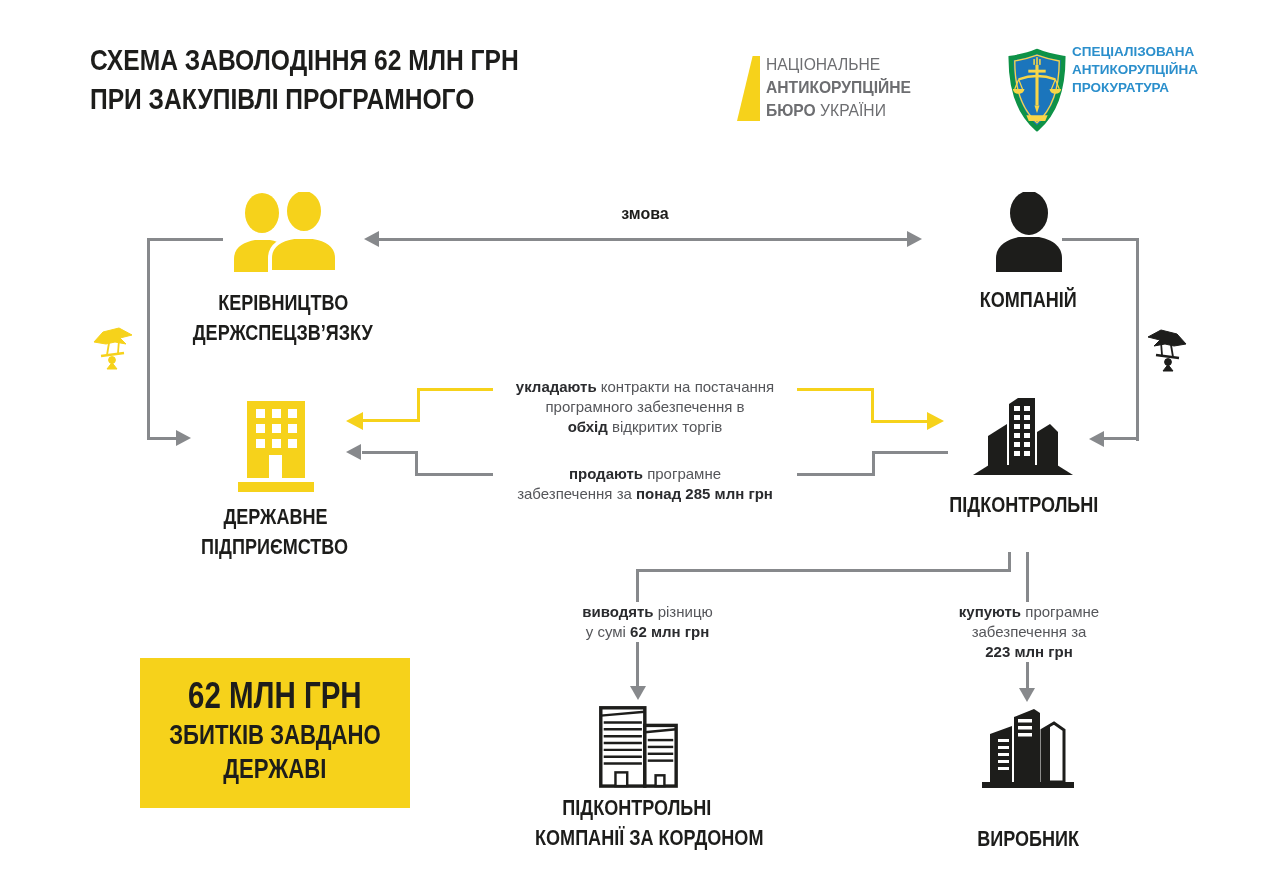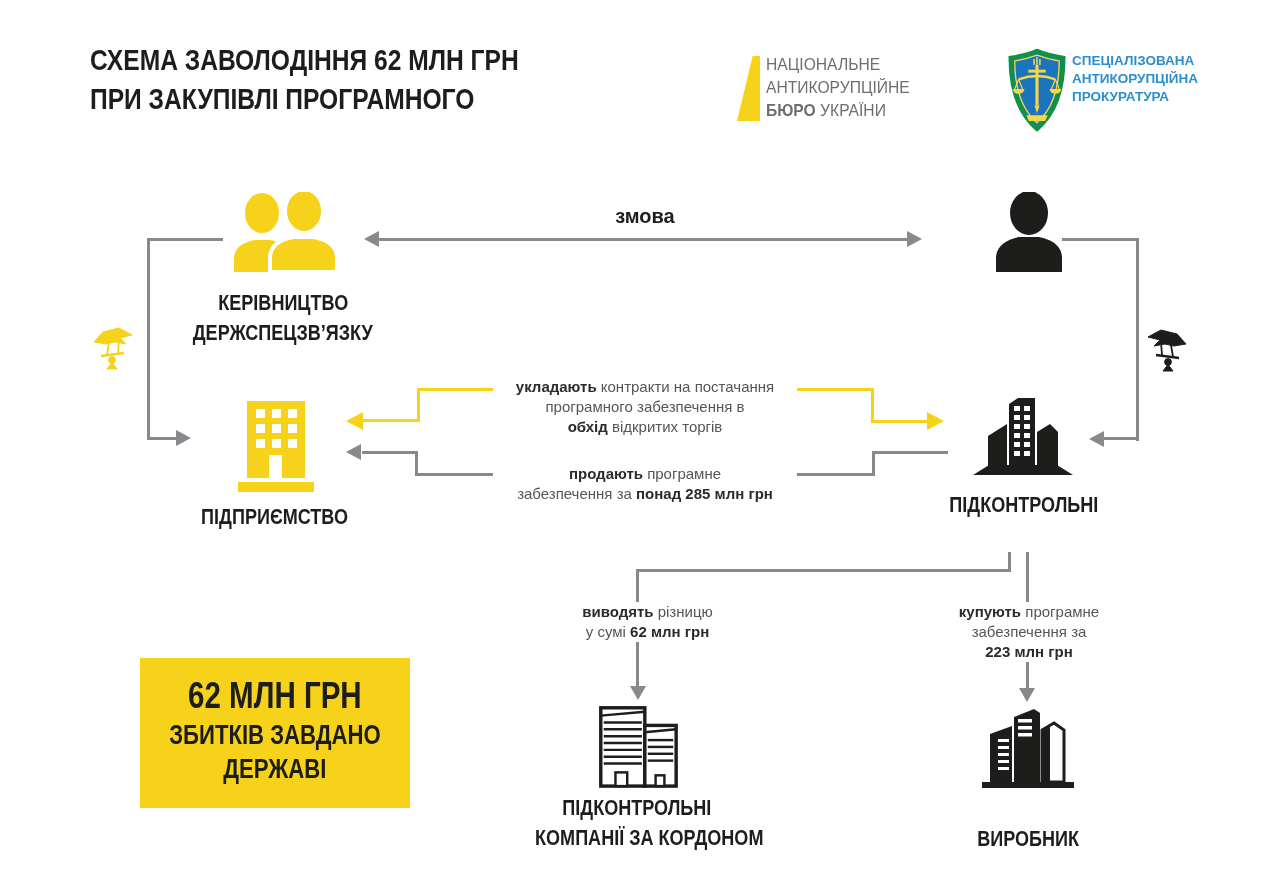--- a/index.html
+++ b/index.html
@@ -16,28 +16,28 @@
   .ah-dg{border-width:14px 8px 0 8px;border-color:#87898C transparent transparent transparent;}
   .ah-ly{border-width:9px 17px 9px 0;border-color:transparent #F6D21B transparent transparent;}
   .ah-ry{border-width:9px 0 9px 17px;border-color:transparent transparent transparent #F6D21B;}
   
   .title{position:absolute;left:90px;top:40px;font-size:30px;line-height:39px;font-weight:bold;color:#1D1D1B;z-index:2;}
   .cond{display:inline-block;transform:scaleX(0.82);transform-origin:50% 50%;white-space:nowrap;}
   .cond-l{display:inline-block;transform:scaleX(0.82);transform-origin:0 50%;white-space:nowrap;}
   .node-label{position:absolute;text-align:center;font-weight:bold;font-size:22px;line-height:30px;color:#1D1D1B;z-index:2;}
   .edge-text{position:absolute;background:#fff;text-align:center;font-size:15px;line-height:20px;color:#55565A;z-index:3;}
   .edge-text b{color:#2A2B2E;}
-  .conspiracy-label{position:absolute;text-align:center;font-size:20px;font-weight:bold;color:#1D1D1B;z-index:3;}
+  .conspiracy-label{position:absolute;text-align:center;font-size:16px;font-weight:bold;color:#1D1D1B;z-index:3;}
   .callout{position:absolute;left:140px;top:658px;width:270px;height:150px;background:#F6D21B;z-index:2;
            display:flex;flex-direction:column;align-items:center;justify-content:flex-start;padding-top:16px;box-sizing:border-box;}
   .callout .c1{font-size:36px;font-weight:bold;line-height:44px;}
   .callout .c2{font-size:27px;font-weight:bold;line-height:34px;text-align:right;}
   .nabu-text{position:absolute;left:766px;top:53px;font-size:17px;line-height:23px;color:#6D6E71;z-index:2;}
-  .nabu-text .b{font-weight:normal;}
-  .sap-text{position:absolute;left:1072px;top:52px;font-size:13.5px;line-height:18px;font-weight:bold;color:#2B8FCC;z-index:2;}
+  .nabu-text .b{font-weight:bold;}
+  .sap-text{position:absolute;left:1072px;top:43px;font-size:13.5px;line-height:18px;font-weight:bold;color:#2B8FCC;z-index:2;}
   .icon{position:absolute;z-index:2;}
   .wedge{position:absolute;left:737px;top:56px;width:23px;height:65px;background:#F6D21B;
          clip-path:polygon(0% 100%,68% 0%,100% 0%,100% 100%);z-index:2;}
 </style>
 </head>
 <body>
 
 <div id="canvas">
 
   <div class="title">
@@ -83,37 +83,39 @@
   <div class="node-label" style="left:168px;top:288px;width:230px">
     <div><span class="cond">КЕРІВНИЦТВО</span></div>
     <div><span class="cond">ДЕРЖСПЕЦЗВ’ЯЗКУ</span></div>
   </div>
 
   <svg class="icon" style="left:990px;top:192px" width="78" height="80" viewBox="0 0 78 80">
     <ellipse cx="39" cy="21" rx="19" ry="22" fill="#1D1D1B"></ellipse>
     <path d="M6,80 v-14 c0,-13 12,-19 23,-21 h20 c11,2 23,8 23,21 v14 Z" fill="#1D1D1B"></path>
   </svg>
   <div class="node-label" style="left:928px;top:285px;width:200px">
+    <div><span class="cond">КОМПАНІЙ</span></div>
   </div>
 
   <svg class="icon" style="left:230px;top:398px" width="92" height="94" viewBox="0 0 92 94">
     <rect x="17" y="3" width="58" height="77" fill="#F6D21B"></rect>
     <rect x="26" y="11" width="9" height="9" fill="#fff"></rect>
       <rect x="42" y="11" width="9" height="9" fill="#fff"></rect>
       <rect x="58" y="11" width="9" height="9" fill="#fff"></rect>
     <rect x="26" y="26" width="9" height="9" fill="#fff"></rect>
       <rect x="42" y="26" width="9" height="9" fill="#fff"></rect>
       <rect x="58" y="26" width="9" height="9" fill="#fff"></rect>
     <rect x="26" y="41" width="9" height="9" fill="#fff"></rect>
       <rect x="42" y="41" width="9" height="9" fill="#fff"></rect>
       <rect x="58" y="41" width="9" height="9" fill="#fff"></rect>
     <rect x="39" y="57" width="13" height="23" fill="#fff"></rect>
     <rect x="8" y="84" width="76" height="10" fill="#F6D21B"></rect>
   </svg>
   <div class="node-label" style="left:160px;top:502px;width:230px">
+    <div><span class="cond">ДЕРЖАВНЕ</span></div>
     <div><span class="cond">ПІДПРИЄМСТВО</span></div>
   </div>
 
   <svg class="icon" style="left:972px;top:394px" width="102" height="86" viewBox="0 0 102 86">
     <polygon points="1,81 17,71 85,71 101,81" fill="#1D1D1B"></polygon>
     <polygon points="16,73 16,42 35,30 35,73" fill="#1D1D1B"></polygon>
     <polygon points="37,73 37,10 46,4 63,4 63,73" fill="#1D1D1B"></polygon>
     <polygon points="65,73 65,38 78,30 86,38 86,73" fill="#1D1D1B"></polygon>
     <rect x="42" y="12" width="6" height="5" fill="#fff"></rect>
       <rect x="52" y="12" width="6" height="5" fill="#fff"></rect>

